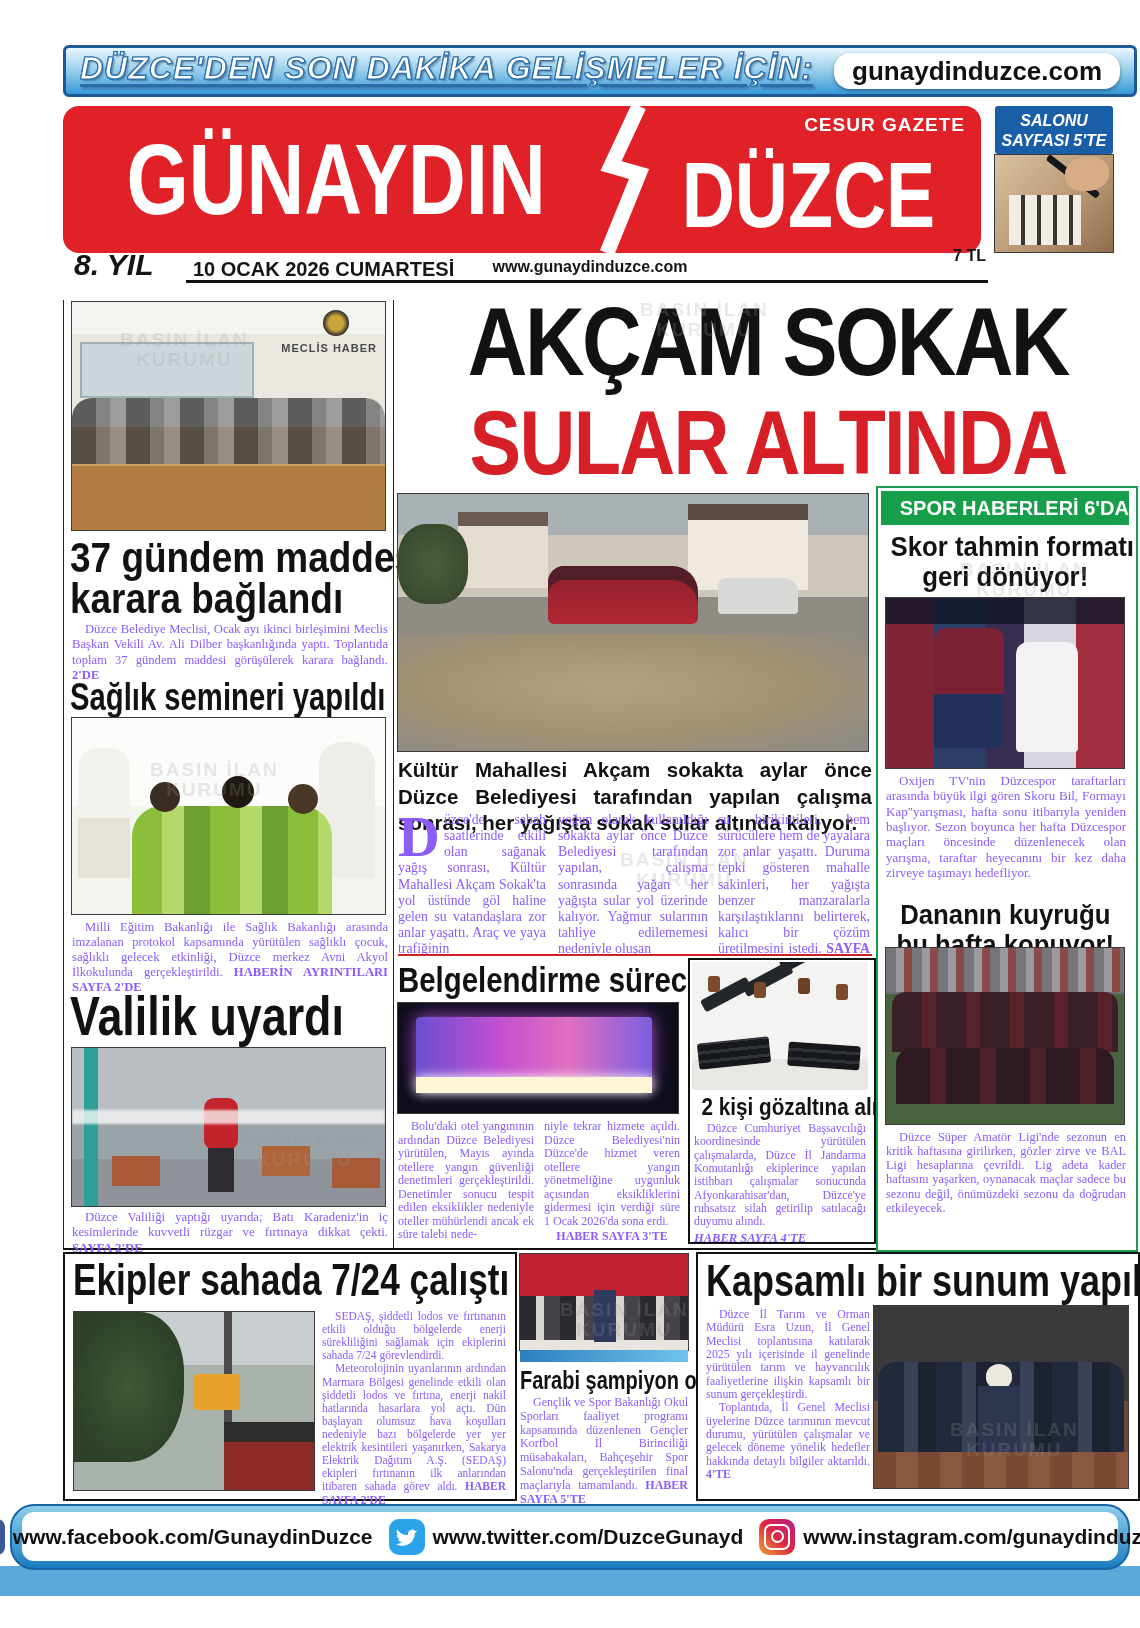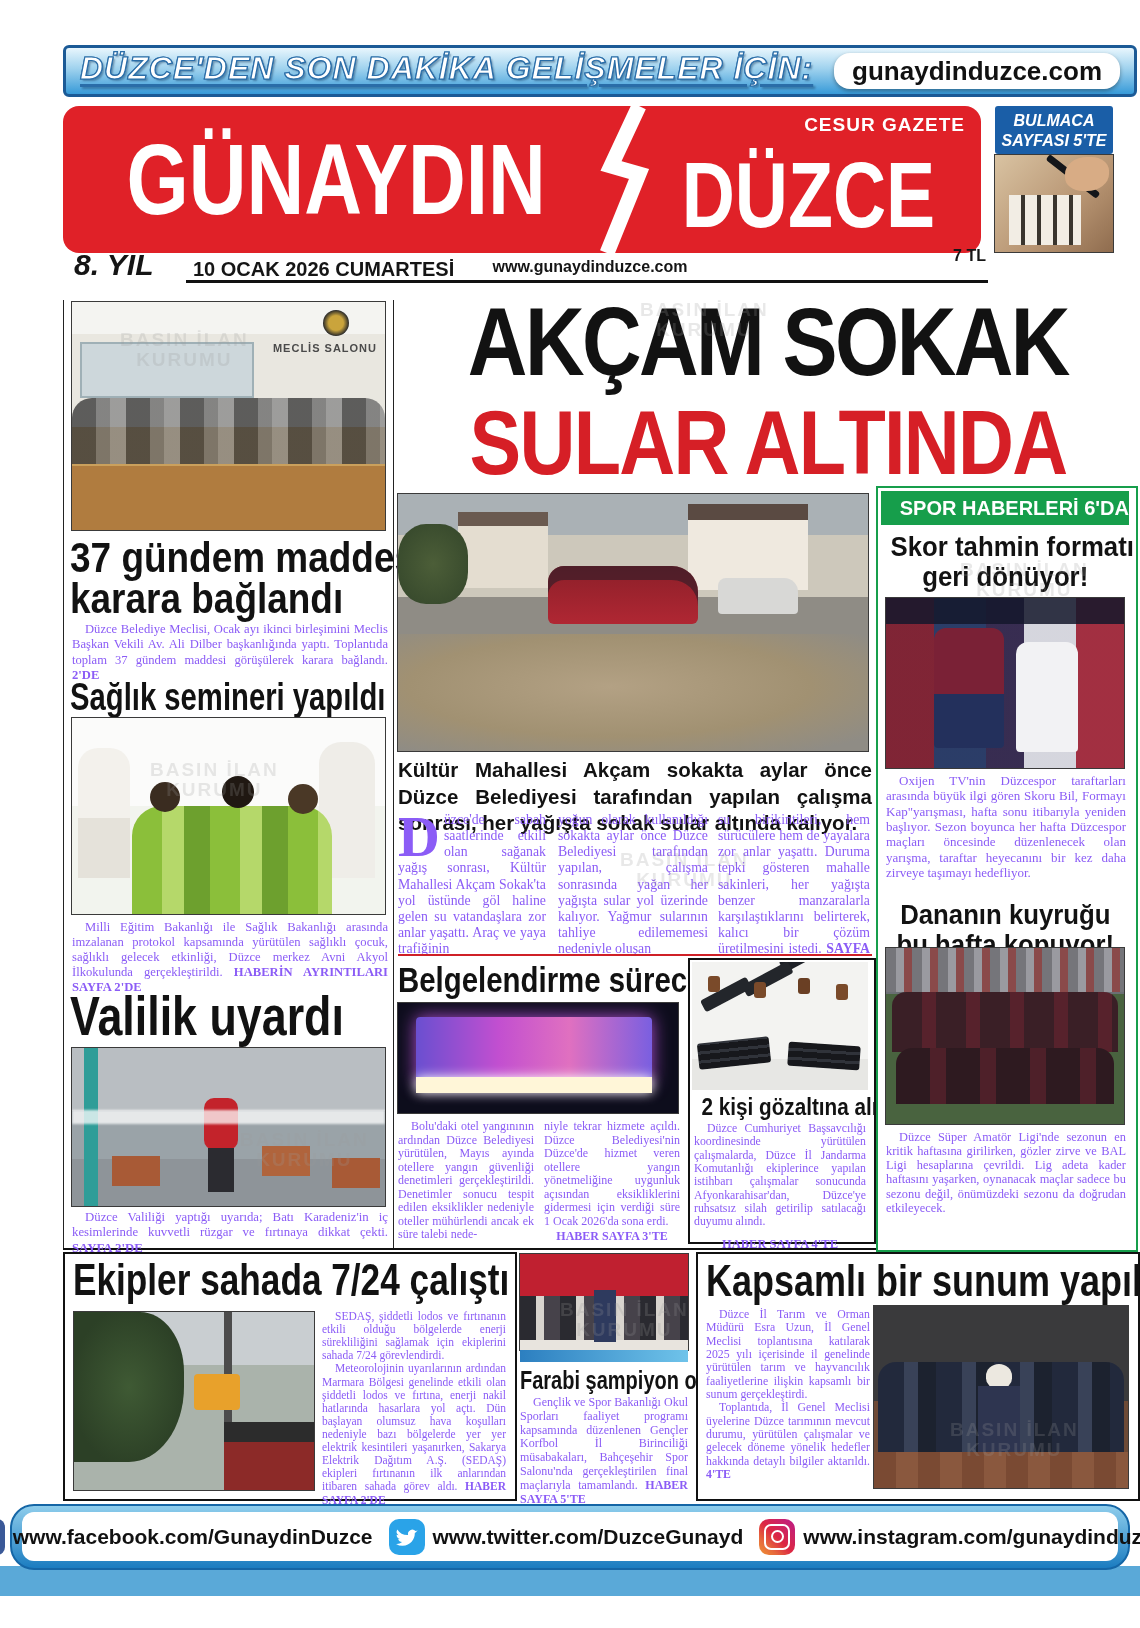--- a/index.html
+++ b/index.html
@@ -95,21 +95,21 @@
     <svg class="abs" style="left:532px;top:0;width:58px;height:147px;" viewBox="0 0 58 147">
       <polyline points="44,0 16,60 44,68 12,147" fill="none" stroke="#ffffff" stroke-width="15"></polyline>
     </svg>
     <div class="big" style="left:585px;top:16px;width:320px;font-size:92px;">
       <span class="cond" style="transform:scaleX(.8);transform-origin:center;">DÜZCE</span>
     </div>
     <div class="tagline">CESUR GAZETE</div>
   </div>
 
   <div class="abs" id="puzzleNote">
-    <div>BULMACA</div>
+    <div>SALONU</div>
     <div>SAYFASI 5'TE</div>
   </div>
   <div class="ph" style="left:995px;top:155px;width:118px;height:97px;background:linear-gradient(135deg,#d9c3a2,#b79472 60%,#8f6c4e);">
     <div class="shape" style="left:14px;top:40px;width:72px;height:50px;background:repeating-linear-gradient(90deg,#f2ede4 0 12px,#3a352e 12px 16px),repeating-linear-gradient(0deg,rgba(58,53,46,.5) 0 12px,rgba(255,255,255,0) 12px 16px);"></div>
     <div class="shape" style="left:46px;top:18px;width:64px;height:7px;background:#14161a;transform:rotate(38deg);border-radius:3px;"></div>
     <div class="shape" style="left:70px;top:2px;width:44px;height:34px;background:#d8ac85;border-radius:50% 40% 50% 40%;"></div>
   </div>
 
   <div class="abs" style="left:74px;top:248px;font-size:30px;font-weight:900;font-style:italic;">8. YIL</div>
   <div class="abs" style="left:193px;top:258px;font-size:20px;font-weight:700;">10 OCAK 2026 CUMARTESİ</div>
@@ -117,21 +117,21 @@
   <div class="abs" style="left:900px;top:247px;width:86px;text-align:right;font-size:16px;font-weight:700;">7 TL</div>
   <div class="hline" style="left:186px;top:280px;width:802px;height:3px;"></div>
 
   <div class="vline" style="left:63px;top:300px;height:948px;"></div>
   <div class="vline" style="left:393px;top:300px;height:948px;"></div>
   <div class="hline" style="left:63px;top:1248px;width:1073px;height:2px;"></div>
 
   <div class="ph" style="left:72px;top:302px;width:313px;height:228px;background:linear-gradient(#f4f4f1 0 14%, #e9e7e0 14% 55%, #caa05c 55% 72%, #b07c3f 72% 100%);">
     <div class="shape" style="left:8px;top:40px;width:170px;height:52px;background:#cdd7db;border:2px solid #9fb0b6;"></div>
     <div class="shape" style="right:36px;top:8px;width:26px;height:26px;border-radius:50%;background:radial-gradient(#caa43c 40%,#2a2a2a 70%);"></div>
-    <div class="shape" style="right:8px;top:40px;font-size:11px;font-weight:700;color:#4a4a4a;letter-spacing:1px;">MECLİS SALONU</div>
+    <div class="shape" style="right:8px;top:40px;font-size:11px;font-weight:700;color:#4a4a4a;letter-spacing:1px;">MECLİS HABER</div>
     <div class="shape" style="left:0;top:96px;width:313px;height:66px;background:repeating-linear-gradient(90deg,#3a3a3a 0 24px,#6b6b6b 24px 38px,#8a8a8a 38px 54px);opacity:.8;border-radius:20px 20px 0 0;"></div>
   </div>
   <div class="abs hl" style="left:70px;top:538px;width:324px;font-size:42px;line-height:.97;">
     <span class="cond" style="transform:scaleX(.88);transform-origin:left;">37 gündem maddesi</span><br>
     <span class="cond" style="transform:scaleX(.88);transform-origin:left;">karara bağlandı</span>
   </div>
   <div class="abs serif" style="left:72px;top:622px;width:316px;font-size:12.6px;line-height:1.22;">
     <p><span>Düzce Belediye Meclisi, Ocak ayı ikinci birleşimini Meclis Başkan Vekili Av. Ali Dilber başkanlığında yaptı. Toplantıda toplam 37 gündem maddesi görüşülerek karara bağlandı.</span> <span class="ref">2'DE</span></p>
   </div>
   <div class="abs hl" style="left:70px;top:678px;width:324px;font-size:38px;">
@@ -206,21 +206,21 @@
     <div class="shape" style="left:8px;top:26px;width:52px;height:13px;background:#23262b;transform:rotate(-28deg);border-radius:3px;box-shadow:44px 6px 0 #23262b, 88px 2px 0 #1d2026, 126px 8px 0 #23262b;"></div>
     <div class="shape" style="left:16px;top:14px;width:12px;height:16px;background:#7a4a2a;border-radius:3px;box-shadow:46px 6px 0 #7a4a2a, 90px 2px 0 #6a3f24, 128px 8px 0 #7a4a2a;"></div>
     <div class="shape" style="left:6px;top:78px;width:72px;height:26px;background:repeating-linear-gradient(0deg,#17181c 0 6px,#30333a 6px 9px);transform:rotate(-6deg);border-radius:3px;"></div>
     <div class="shape" style="left:96px;top:82px;width:72px;height:24px;background:repeating-linear-gradient(0deg,#17181c 0 6px,#30333a 6px 9px);transform:rotate(4deg);border-radius:3px;"></div>
   </div>
   <div class="abs hl" style="left:690px;top:1096px;width:180px;text-align:center;font-size:23px;">
     <span class="cond" style="transform:scaleX(.9);transform-origin:center;">2 kişi gözaltına alındı</span>
   </div>
   <div class="abs serif" style="left:694px;top:1122px;width:172px;font-size:11.8px;line-height:1.13;">
     <p>Düzce Cumhuriyet Başsavcılığı koordinesinde yürütülen çalışmalarda, Düzce İl Jandarma Komutanlığı ekiplerince yapılan istihbarı çalışmalar sonucunda Afyonkarahisar'dan, Düzce'ye ruhsatsız silah getirilip satılacağı duyumu alındı.</p>
-    <div class="ref" style="text-align:center;margin-top:8px;font-size:12.5px;">HABER SAYFA 4'TE</div>
+    <div class="ref" style="text-align:left;margin-top:2px;font-size:12.5px;font-style:italic;">HABER SAYFA 4'TE</div>
   </div>
 
   <div class="box" style="left:876px;top:486px;width:258px;height:762px;border:2.5px solid #169e4b;"></div>
   <div class="abs" style="left:881px;top:491px;width:248px;height:34px;background:#169e4b;color:#fff;font-weight:900;font-size:20px;text-align:right;line-height:34px;">SPOR HABERLERİ 6'DA</div>
   <div class="abs hl" style="left:880px;top:532px;width:250px;text-align:center;font-size:28px;line-height:1.06;">
     <span class="cond" style="transform:scaleX(.92);transform-origin:center;">Skor tahmin formatı</span><br>
     <span class="cond" style="transform:scaleX(.92);transform-origin:center;">geri dönüyor!</span>
   </div>
   <div class="ph" style="left:886px;top:598px;width:238px;height:170px;background:#232a4a;">
     <div class="shape" style="left:0;top:0;width:238px;height:170px;background:linear-gradient(90deg,#8a2433 0 20%,#2c3f6b 20% 42%,#3a2d52 42% 58%,#e9e9ee 58% 80%,#b03040 80% 100%);opacity:.9;"></div>

